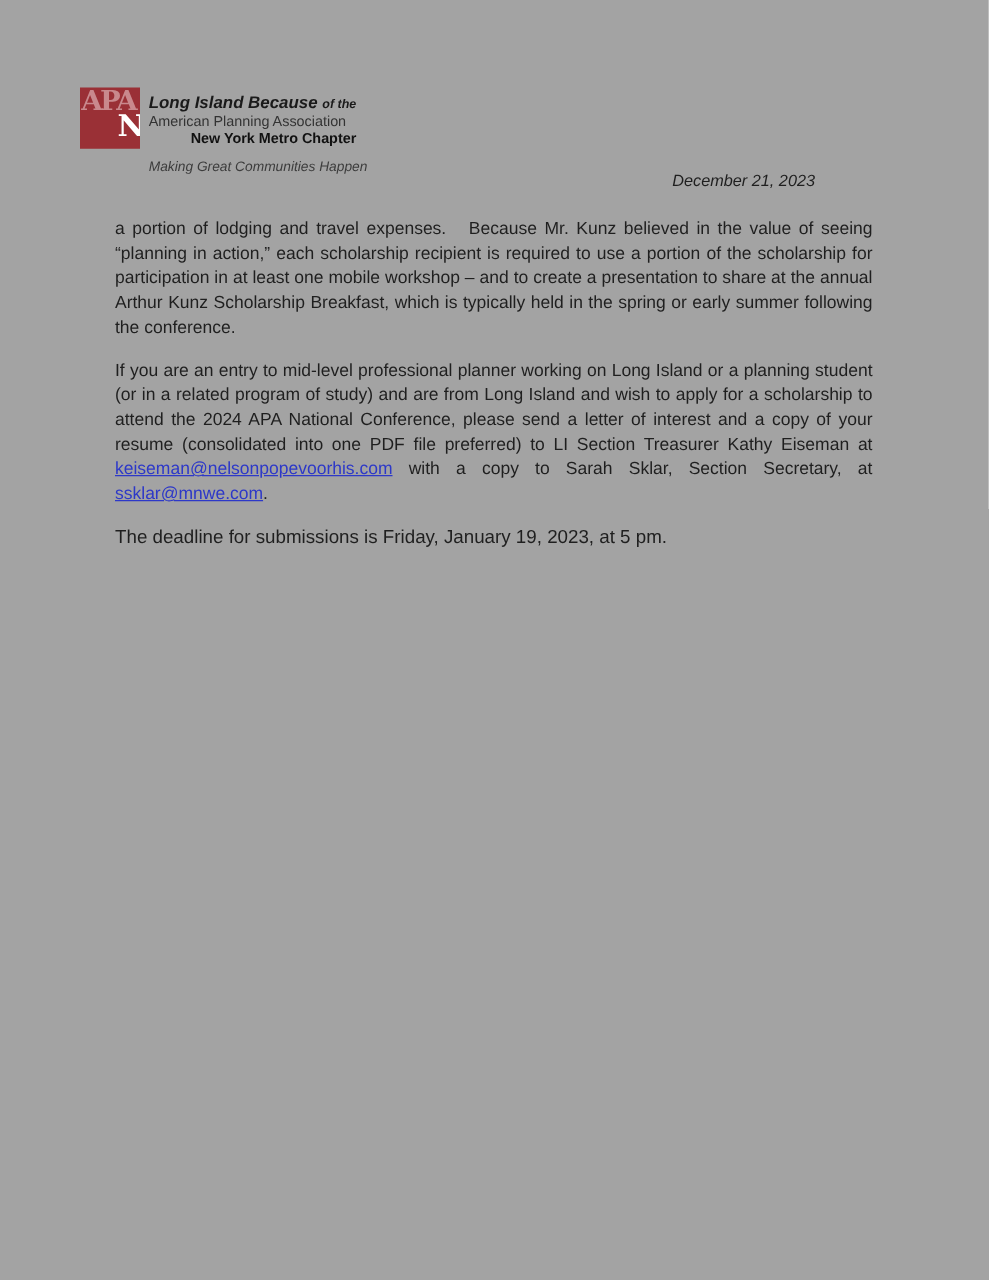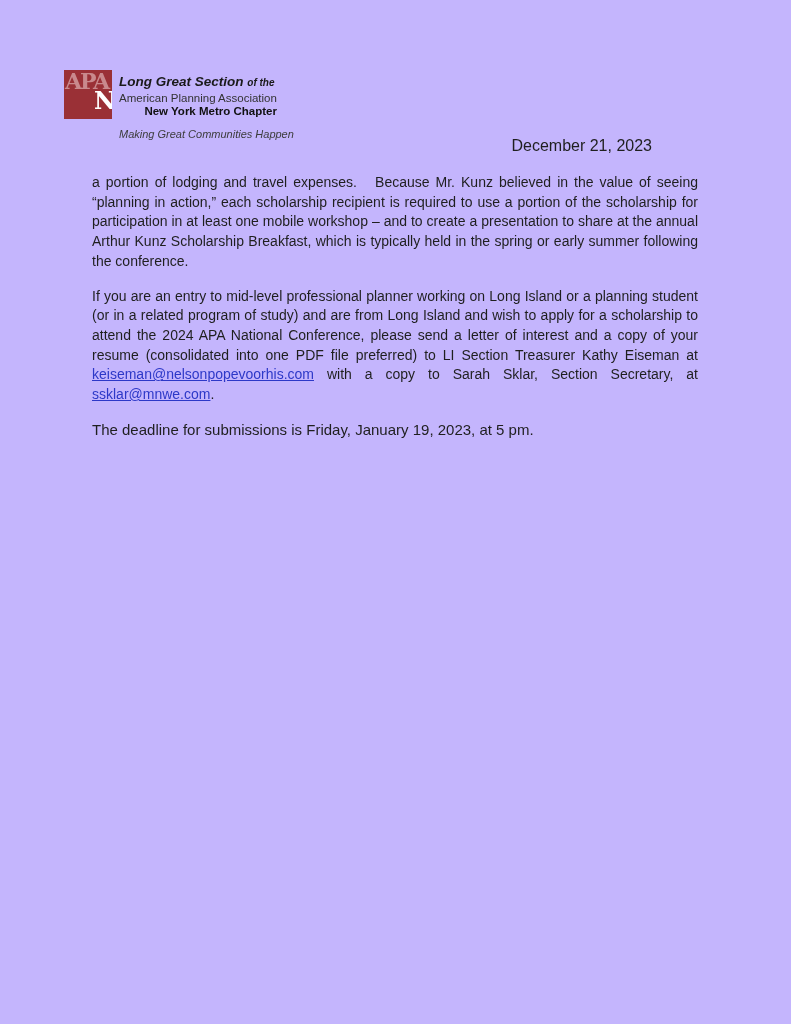--- a/index.html
+++ b/index.html
@@ -1,21 +1,21 @@
 <!DOCTYPE html>
 <html><head>
 <meta charset="utf-8">
 <style>
   * { margin: 0; padding: 0; box-sizing: border-box; }
   html, body { background: #e8e8e8; }
   .page {
     position: relative;
     width: 791px;
     height: 1024px;
-    background: #c4b5fd;
+    background: #a3a3a3;
     margin: 0 auto;
     font-family: "Liberation Sans", sans-serif;
     color: #1f1f1f;
     overflow: hidden;
   }
   
   .letterhead { position: absolute; top: 70px; left: 64px; }
   .logo-row { display: flex; align-items: flex-start; }
   .logo-mark {
     position: relative;
@@ -40,21 +40,22 @@
   .logo-line2 { font-size: 11.5px; color: #333333; margin-top: 2px; }
   .logo-line3 { font-size: 11.5px; font-weight: bold; color: #111111; text-align: right; }
   .tagline {
     margin: 9px 0 0 55px;
     font-size: 11px; font-style: italic; color: #3c3c3c;
   }
   
   .date-line {
     position: absolute; top: 137px; left: 0; right: 0;
     text-align: right; padding-right: 139px;
-    font-size: 16px;
+    font-size: 13px;
+    font-style: italic;
   }
   
   .body-text {
     position: absolute; top: 173px; left: 92px;
     width: 606px;
     font-size: 14px; line-height: 19.7px;
   }
   .body-text p {
     text-align: justify;
     white-space: pre-wrap;
@@ -76,21 +77,21 @@
 
 <div class="page">
 
   <header class="letterhead">
     <div class="logo-row">
       <div class="logo-mark">
           <span class="apa">APA</span>
           <span class="ny">NY</span>
         </div>
       <div class="logo-text">
-        <div class="logo-line1"><span>Long Great Section</span> <span class="of-the">of the</span></div>
+        <div class="logo-line1"><span>Long Island Because</span> <span class="of-the">of the</span></div>
         <div class="logo-line2">American Planning Association</div>
         <div class="logo-line3">New York Metro Chapter</div>
       </div>
     </div>
     <div class="tagline">Making Great Communities Happen</div>
   </header>
 
   <div class="date-line">December 21, 2023</div>
 
   <main class="body-text">

